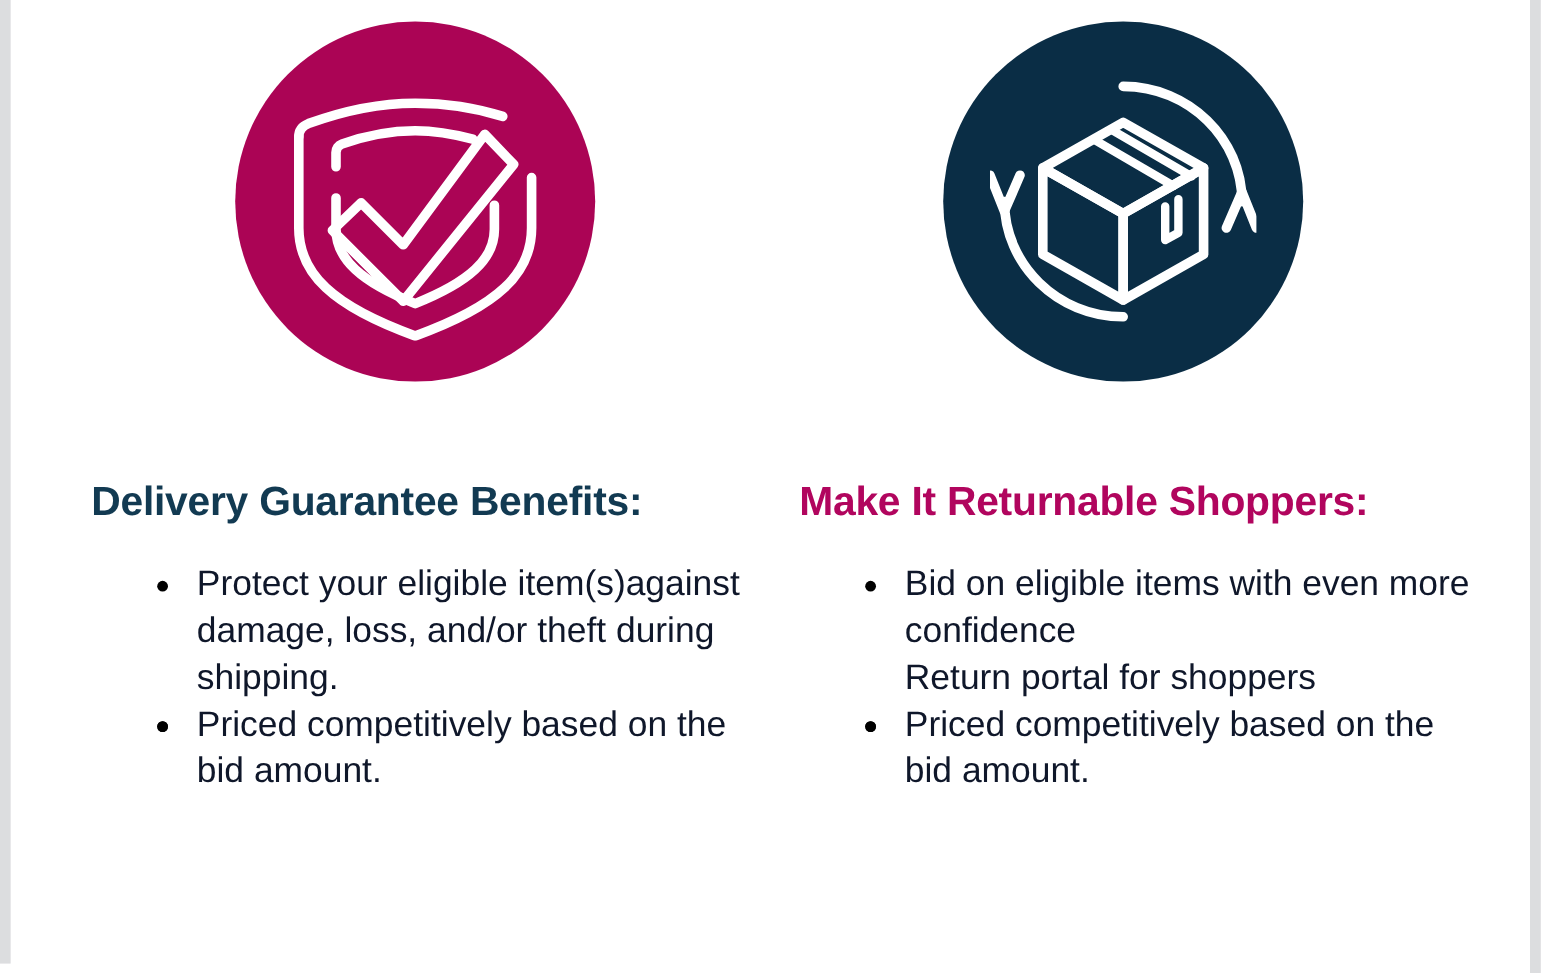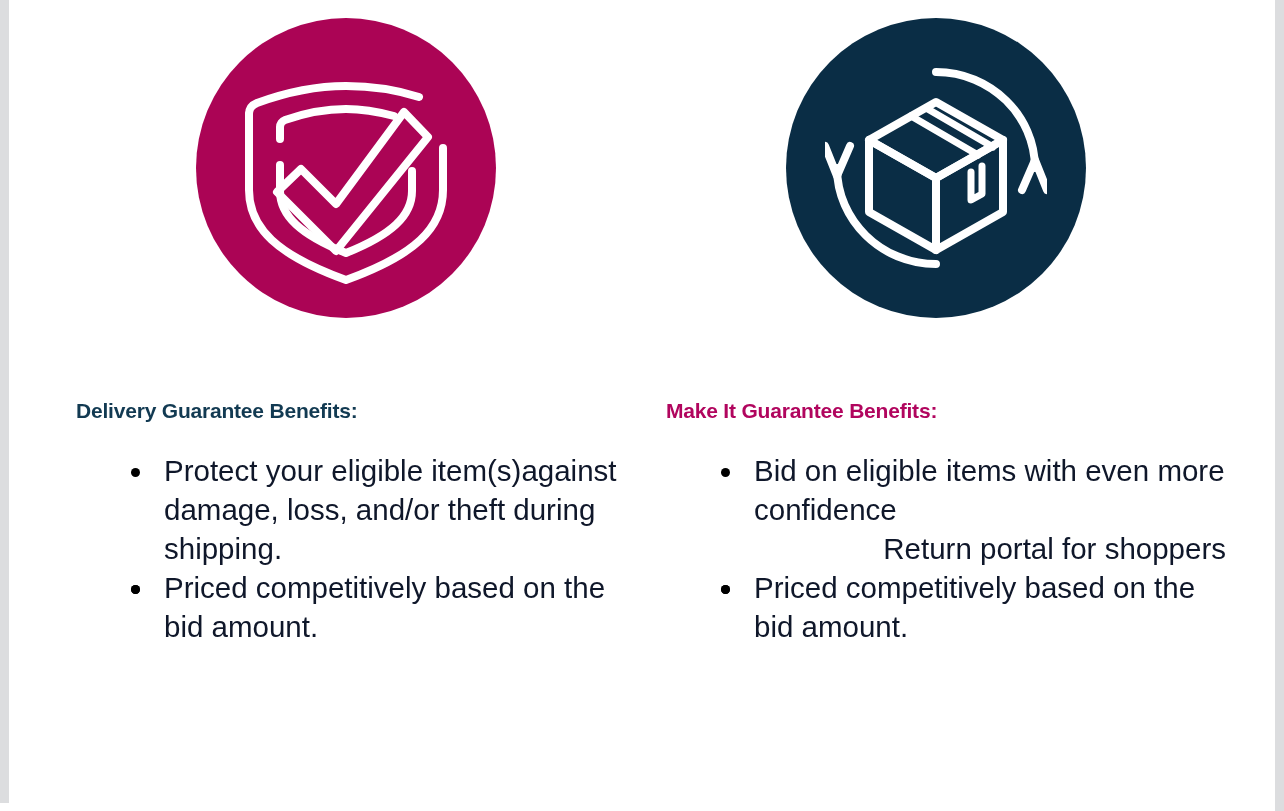--- a/index.html
+++ b/index.html
@@ -69,21 +69,21 @@
   .col {
     position: absolute;
     top: 0;
     width: 560px;
   }
   .col.col-left  { left: 67px; }
   .col.col-right { left: 657px; }
 
   .col-heading {
     margin: 0;
-    font-size: 21px;
+    font-size: 34px;
     font-weight: bold;
     line-height: 1.2;
     letter-spacing: -0.2px;
     white-space: nowrap;
   }
   .col-left  .col-heading { color: #123a52; }
   .col-right .col-heading { color: #b1055e; }
 
   .bullet-list {
     list-style: none;
@@ -101,21 +101,21 @@
   .bullet-list li .bullet-dot {
     position: absolute;
     left: 55px;
     top: 17px;
     width: 9px;
     height: 9px;
     border-radius: 50%;
     background: #000000;
   }
   .bullet-text { display: block; }
-  .bullet-subline { display: block; text-align: right; }
+  .bullet-subline { display: block; }
 </style>
 </head>
 <body>
 
 <div class="edge-strip left"></div>
 <div class="edge-strip right"></div>
 
 <div class="slide">
 
   <div class="icon-row">
@@ -176,21 +176,21 @@
           <span class="bullet-dot"></span>
         </li>
         <li>
           <span class="bullet-dot"></span>
           <span class="bullet-text">Priced competitively based on the bid amount.</span>
         </li>
       </ul>
     </div>
 
     <div class="col col-right">
-      <h2 class="col-heading">Make It Guarantee Benefits:</h2>
+      <h2 class="col-heading">Make It Returnable Shoppers:</h2>
       <ul class="bullet-list">
         <li>
           <span class="bullet-dot"></span>
           <span class="bullet-text">Bid on eligible items with even more confidence</span>
           <span class="bullet-subline">Return portal for shoppers</span>
         </li>
         <li>
           <span class="bullet-dot"></span>
         </li>
         <li>

